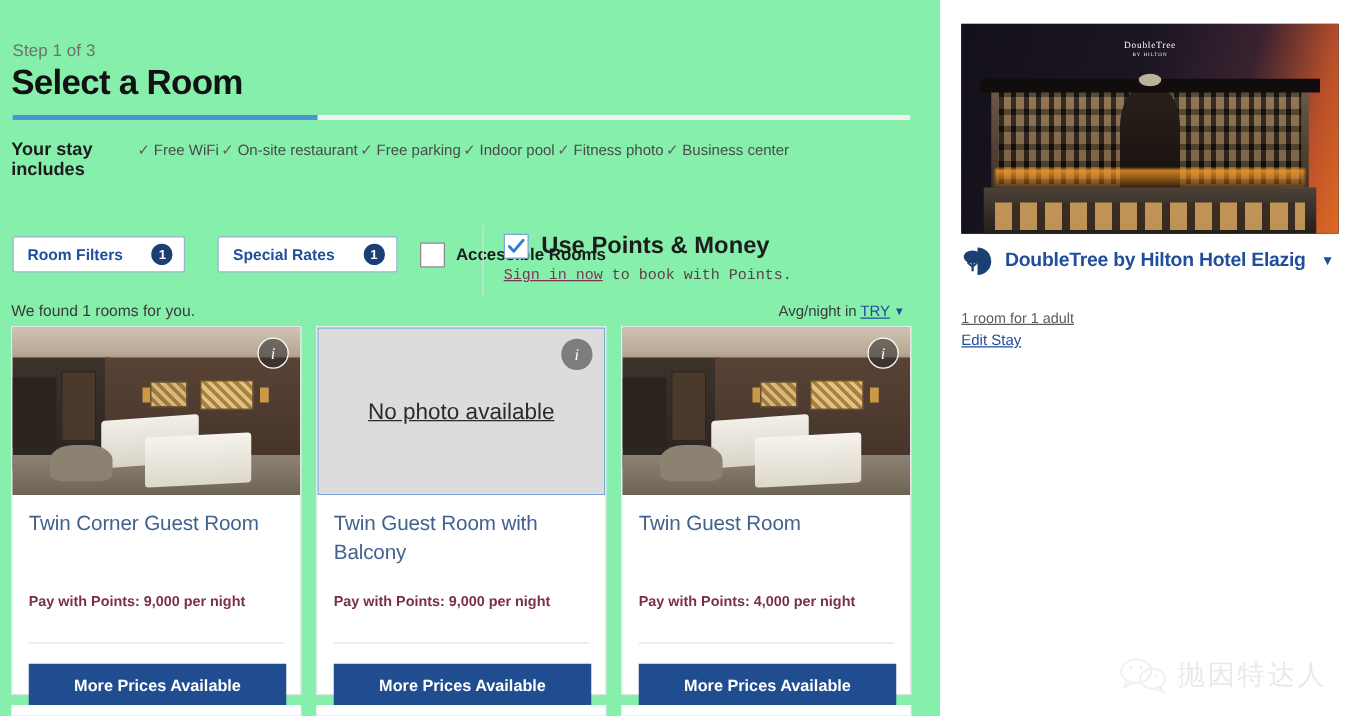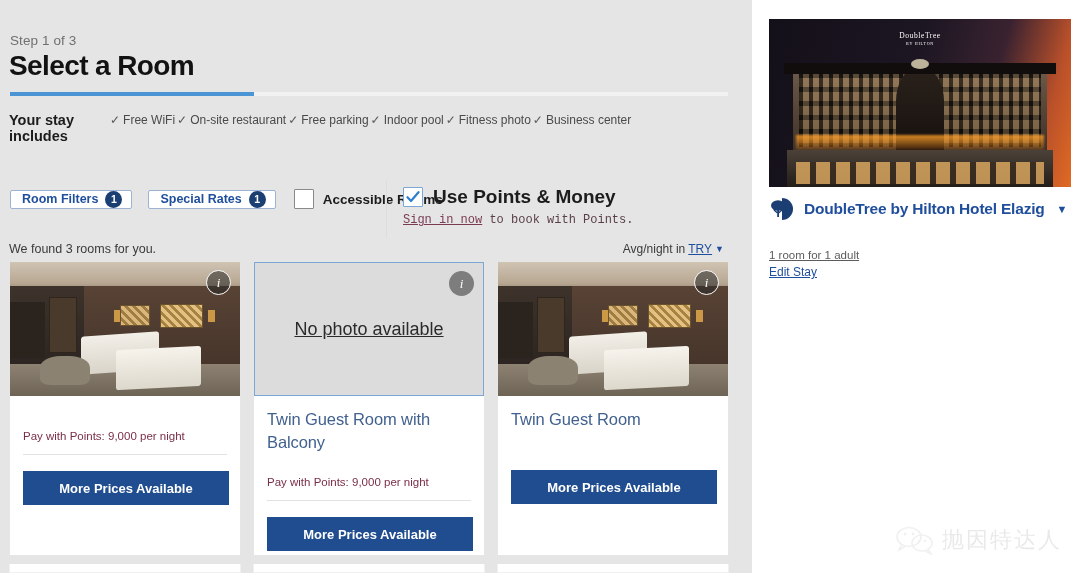--- a/index.html
+++ b/index.html
@@ -2,21 +2,21 @@
 <html><head>
 <meta charset="utf-8">
 <style>
   * { box-sizing: border-box; margin: 0; padding: 0; }
   html, body {
     width: 1080px; height: 573px;
     background: #ffffff;
     font-family: "Liberation Sans", sans-serif;
     overflow: hidden;
   }
-  .page { position: relative; width: 1080px; height: 573px; background: #e5e5e5; }
+  .page { position: relative; width: 1080px; height: 573px; background: #86efac; }
 
   
   .left-col { position: absolute; left: 0; top: 0; width: 752px; height: 573px; }
 
   .step-label {
     position: absolute; left: 10px; top: 33px;
     font-size: 13.5px; color: #707070; letter-spacing: .1px;
   }
   .page-title {
     position: absolute; left: 9px; top: 50px;
@@ -37,27 +37,27 @@
   .amenities {
     position: absolute; left: 110px; top: 113px;
     display: flex; gap: 2px; 
   }
   .amenity { font-size: 12px; color: #4a4a4a; white-space: nowrap; }
   .amenity .tick { margin-right: 3px; color: #5a5a5a; }
 
   
   .filters-row { position: absolute; left: 10px; top: 189px; display: flex; align-items: center; }
   .pill-btn {
-    display: flex; align-items: center; gap: 7px;
-    height: 19px; padding: 0 9px 0 11px;
+    display: flex; align-items: center; gap: 23px;
+    height: 29px; padding: 0 9px 0 11px;
     border: 1px solid #9cb3d4; border-radius: 2px; background: #fff;
     color: #1f4e9c; font-size: 12.5px; font-weight: bold;
     cursor: pointer;
   }
-  .pill-btn + .pill-btn { margin-left: 16px; }
+  .pill-btn + .pill-btn { margin-left: 26px; }
   .badge {
     width: 17px; height: 17px; border-radius: 50%;
     background: #1b3f73; color: #fff;
     font-size: 10.5px; font-weight: bold;
     display: flex; align-items: center; justify-content: center;
   }
   .accessible-wrap { display: flex; align-items: center; margin-left: 18px; cursor: pointer; }
   .chk-empty {
     width: 20px; height: 20px; border: 1.5px solid #8a8a8a; background: #fff;
     border-radius: 1px;
@@ -137,22 +137,22 @@
   }
   .info-badge.on-photo { background: rgba(40,40,40,.55); border: 1.5px solid #fff; }
   .info-badge.on-grey { background: #7d7d7d; }
 
   .card-body { padding: 12px 13px 0 13px; }
   .room-name {
     font-size: 16.5px; color: #41618f; line-height: 23px; letter-spacing: -.1px;
     min-height: 46px;
   }
   .pay-points {
-    font-size: 11.5px; font-weight: normal; color: #7a2f45;
-    margin-top: 22px; padding-bottom: 12px;
+    font-size: 11.5px; font-weight: bold; color: #7a2f45;
+    margin-top: 22px; padding-bottom: 26px;
     border-bottom: 1px solid #e2e2e2;
   }
   .more-btn {
     display: block; width: 206px; height: 34px; margin: 16px auto 0 auto;
     background: #1f4d8f; color: #fff; border: none;
     font-size: 13px; font-weight: bold; cursor: pointer;
   }
   .row2-ghost { position: absolute; left: 9px; top: 564px; width: 718px; height: 9px; }
   .row2-ghost div { position: absolute; top: 0; width: 232px; height: 9px; border: 1px solid #f0f0f0; border-top: none; background: #fff; }
 
@@ -256,21 +256,21 @@
               <path d="M1.5 7.2 L5 11 L12.5 2.2" stroke="#2f7fd0" stroke-width="2.2" fill="none" stroke-linecap="round" stroke-linejoin="round"></path>
             </svg>
         </span>
         <span class="points-label">Use Points &amp; Money</span>
       </div>
       <div class="points-sub">
         <a href="#">Sign in now</a><span> to book with Points.</span>
       </div>
     </div>
 
-    <div class="found-text">We found 3 rooms for you.</div>
+    <div class="found-text">We found 1 rooms for you.</div>
     <div class="avg-night">
       <span>Avg/night in</span>
       <span class="cur">TRY</span>
       <span class="caret-dn">▼</span>
     </div>
 
     <div class="cards">
 
       <div class="card">
         <div class="card-photo">
@@ -285,20 +285,21 @@
             <div class="cabinet"></div>
               <div class="door"></div>
             <div class="floor"></div>
               <div class="bed1"></div>
               <div class="bed2"></div>
               <div class="chair"></div>
           </div>
           <div class="info-badge on-photo">i</div>
         </div>
         <div class="card-body">
+          <div class="room-name">Twin Corner Guest Room</div>
           <div class="pay-points">Pay with Points: 9,000 per night</div>
           <button class="more-btn">More Prices Available</button>
         </div>
       </div>
 
       <div class="card no-photo">
         <div class="card-photo">
           <div class="photo-none">No photo available</div>
           <div class="info-badge on-grey">i</div>
         </div>
@@ -323,20 +324,21 @@
               <div class="door"></div>
             <div class="floor"></div>
               <div class="bed1"></div>
               <div class="bed2"></div>
               <div class="chair"></div>
           </div>
           <div class="info-badge on-photo">i</div>
         </div>
         <div class="card-body">
           <div class="room-name">Twin Guest Room</div>
+          <div class="pay-points">Pay with Points: 4,000 per night</div>
           <button class="more-btn">More Prices Available</button>
         </div>
       </div>
 
     </div>
 
     <div class="row2-ghost">
       <div style="left:0"></div>
       <div style="left:244px"></div>
       <div style="left:488px"></div>

